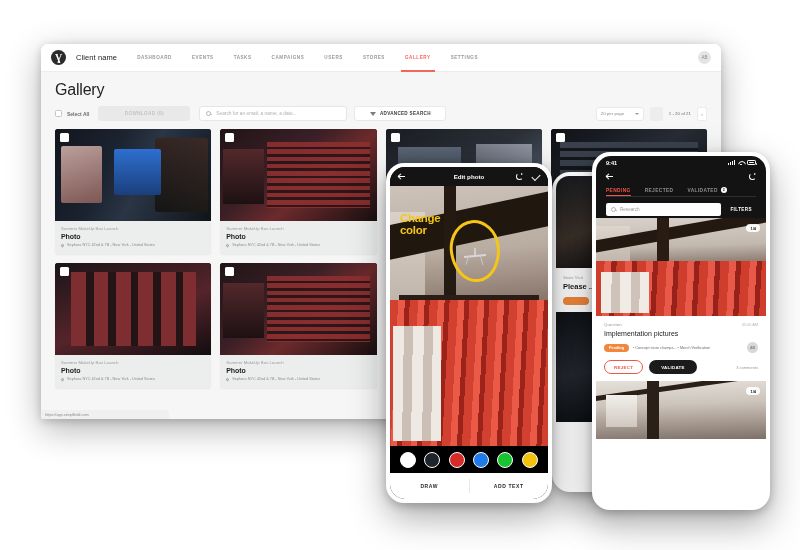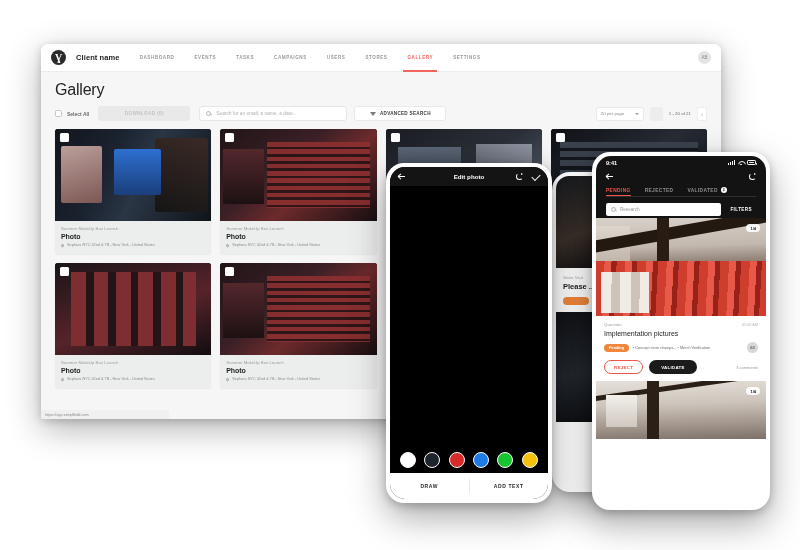--- a/index.html
+++ b/index.html
@@ -23,21 +23,21 @@
   .dt-nav {
     height: 28px; background:#fff; display:flex; align-items:center;
     padding-left: 10px; border-bottom:1px solid #ececec;
   }
   .logo-badge {
     width: 15px; height: 15px; border-radius: 50%;
     background: #2b2b2b; position: relative; flex: 0 0 auto;
     display:flex; align-items:center; justify-content:center;
   }
   .logo-badge .sw { color:#fff; font-size:10px; font-weight:bold; line-height:1; font-family:"Liberation Serif",serif;}
-  .client-name { font-size: 7.5px; font-weight: bold; color:#1c1c1c; margin-left:10px; letter-spacing:.1px;}
+  .client-name { font-size: 7.5px; font-weight: normal; color:#1c1c1c; margin-left:10px; letter-spacing:.1px;}
   .dt-menu { display:flex; align-items:center; margin-left: 20px; gap: 20px; height:28px;}
   .dt-menu-item {
     font-size: 4.6px; letter-spacing: .55px; color:#9a9a9a; font-weight:bold;
     text-transform: uppercase; position:relative; height:28px; display:flex; align-items:center;
   }
   .dt-menu-item.active { color:#f2675c; }
   .dt-menu-item.active::after {
     content:""; position:absolute; left:-4px; right:-4px; bottom:0; height:1.4px; background:#f2675c;
   }
   .dt-avatar {
@@ -434,20 +434,39 @@
         <span class="arrow-left">
             <i class="arrow-l2"></i>
           </span>
         <span class="cp-title">Edit photo</span>
         <span class="cp-right">
           <span class="ico-refresh"></span>
           <span class="ico-check"></span>
         </span>
       </div>
 
+      <div class="cp-photo">
+        <div class="wall"></div>
+        <div class="beam"></div>
+        <div class="beam2"></div>
+        <div class="rail"></div>
+        <div class="clothes"></div>
+        <div class="clothes2"></div>
+        <div class="cp-hanger">
+          <span class="hook"></span>
+            <span class="bar"></span>
+            <span class="v1"></span>
+            <span class="v2"></span>
+        </div>
+        <div class="cp-circle"></div>
+        <div class="cp-anno-txt">
+          <div>Change</div>
+          <div>color</div>
+        </div>
+      </div>
 
       <div class="cp-colors">
         <span class="sw-dot" style="background:#FFFFFF"></span>
         <span class="sw-dot" style="background:#1E242C"></span>
         <span class="sw-dot" style="background:#D62B28"></span>
         <span class="sw-dot" style="background:#1E7BE8"></span>
         <span class="sw-dot" style="background:#18C430"></span>
         <span class="sw-dot" style="background:#F2C20C"></span>
       </div>
 

